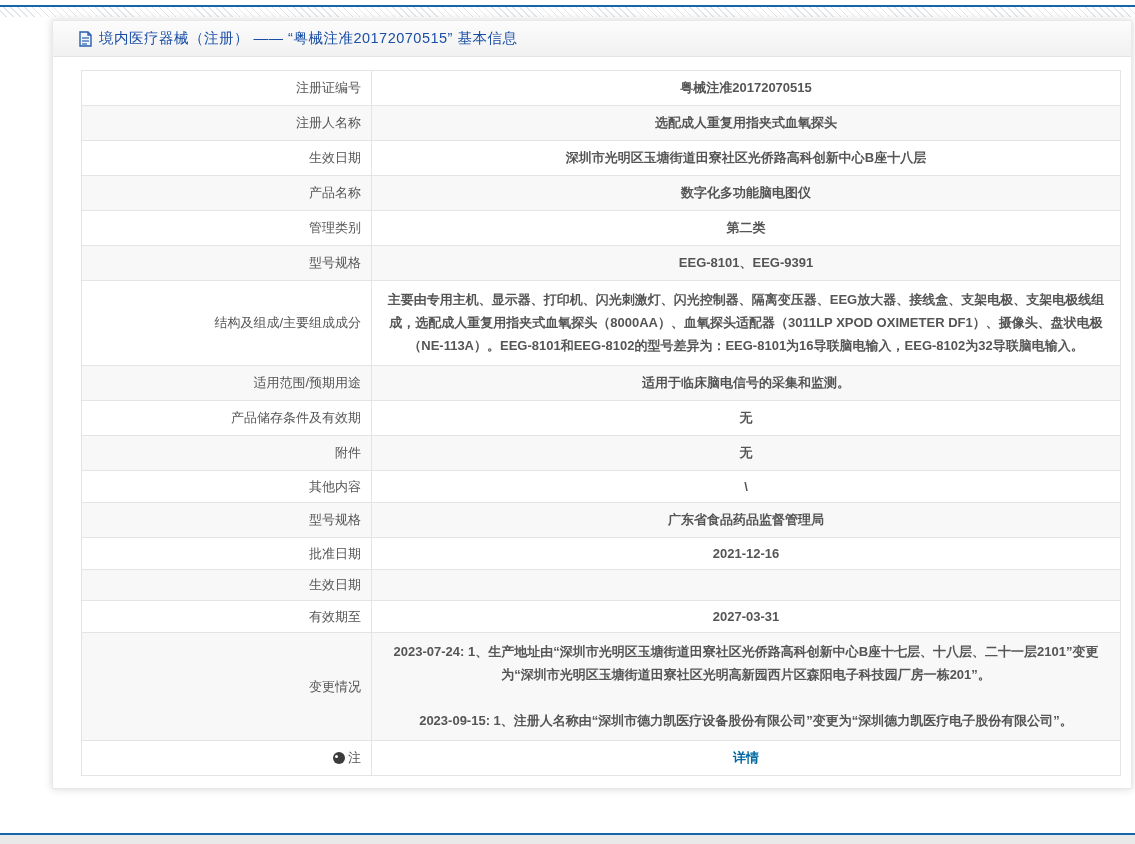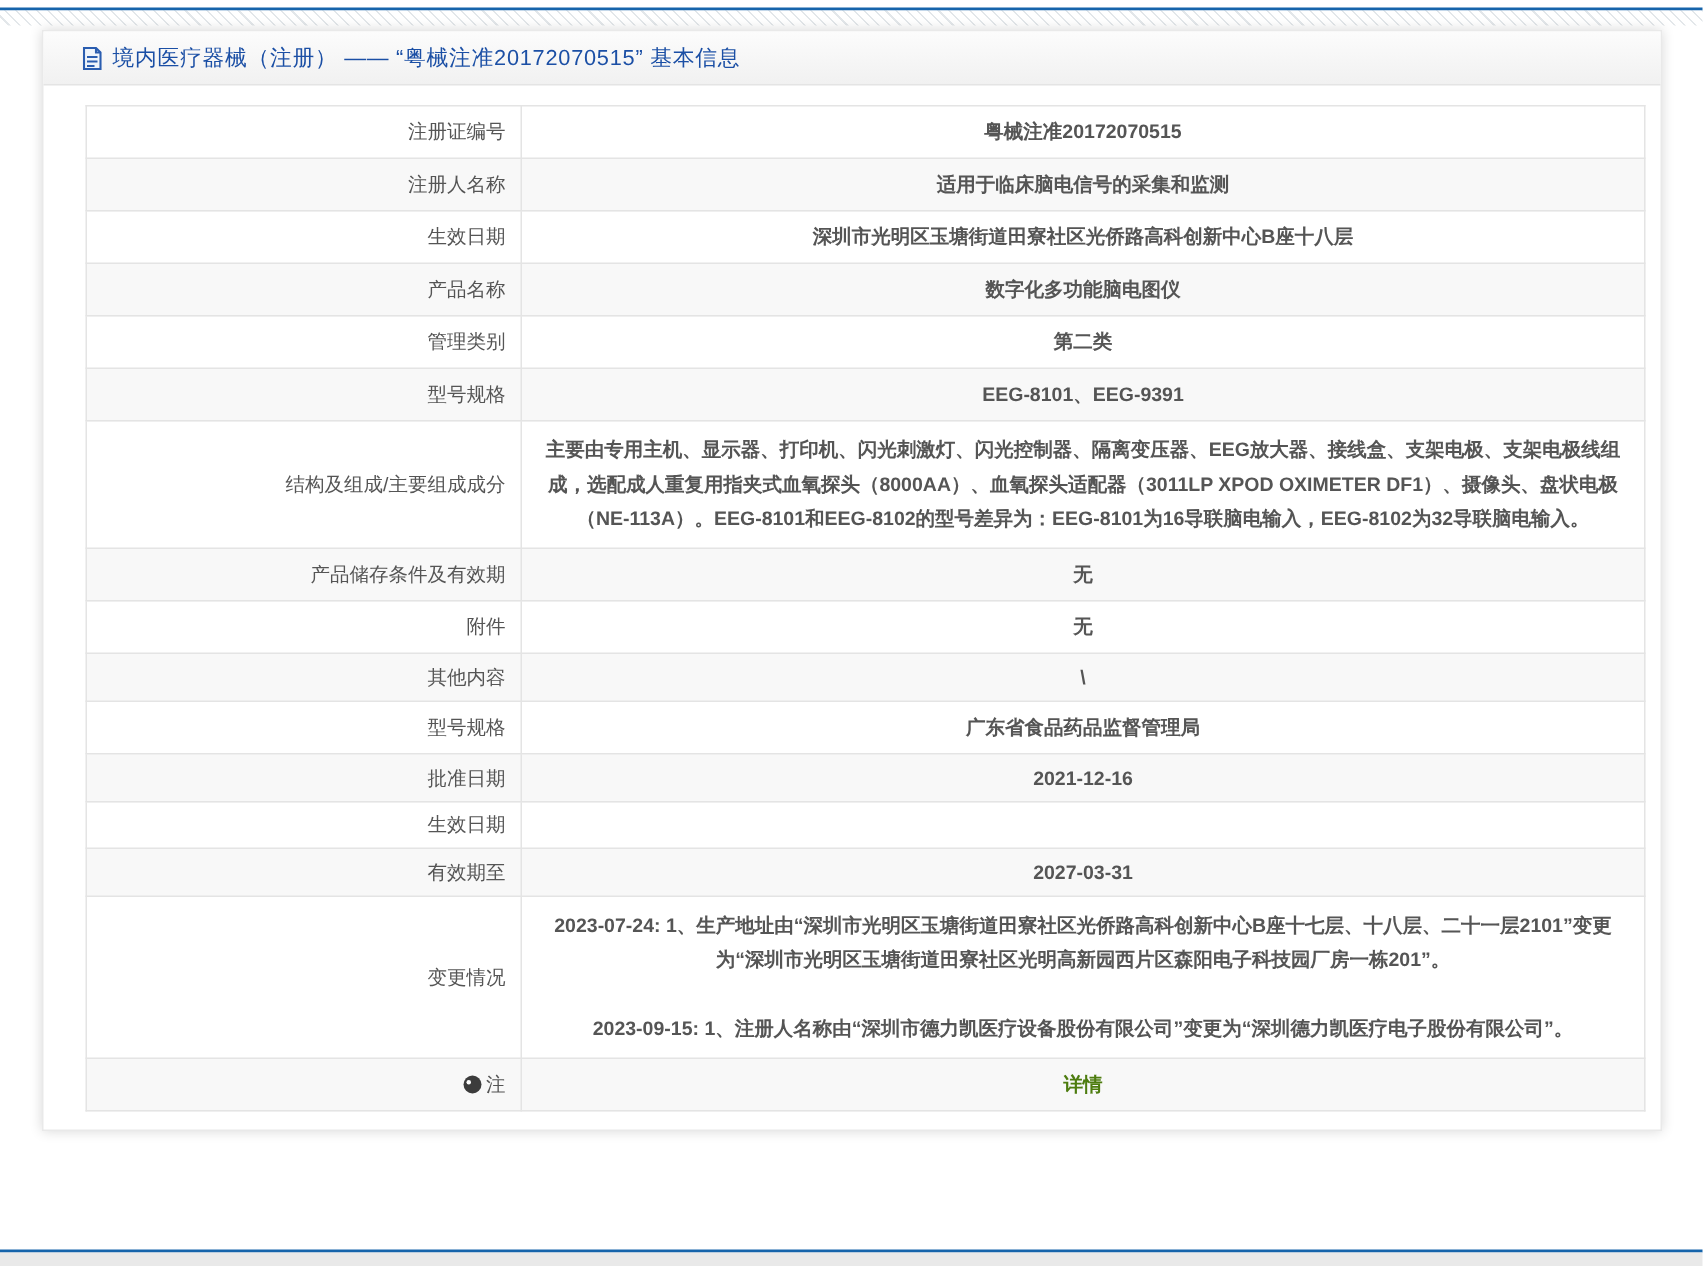--- a/index.html
+++ b/index.html
@@ -23,21 +23,21 @@
   .bottom-blue-line {
     position: absolute; left: 0; top: 833px; width: 1135px; height: 2px;
     background: #1664ab;
   }
   .bottom-gray-band {
     position: absolute; left: 0; top: 835px; width: 1135px; height: 9px;
     background: #e9e9e9;
   }
   
   .panel {
-    position: absolute; left: 28px; top: 20px; width: 1080px;
+    position: absolute; left: 52px; top: 20px; width: 1080px;
     background: #ffffff;
     border: 1px solid #e9e9e9;
     box-shadow: 0 0 8px rgba(0,0,0,0.16);
   }
   .title-bar {
     height: 36px;
     display: flex; align-items: center; gap: 7px;
     padding: 0 26px;
     background: linear-gradient(#fcfcfc, #f1f1f1);
     border-bottom: 1px solid #e4e4e4;
@@ -84,21 +84,21 @@
   .note-label { display: inline-flex; align-items: center; gap: 3px; }
   .note-bullet {
     width: 12px; height: 12px; border-radius: 50%;
     background: #3c3c3c; display: inline-block; position: relative;
   }
   .note-bullet::after {
     content: ""; position: absolute; left: 2px; top: 3px;
     width: 3px; height: 3px; border-radius: 50%; background: #ffffff;
   }
   a.detail-link {
-    color: #4d7c0f;
+    color: #0369a1;
     text-decoration: none;
     font-size: 13px;
     cursor: pointer;
     margin-top: 20px;
   }
 </style>
 </head>
 <body>
 
 <div class="top-blue-line"></div>
@@ -120,41 +120,45 @@
 
   <div class="table-wrap">
     <table class="info-table">
       <tbody>
         <tr>
           <td class="label-cell">注册证编号</td>
           <td class="value-cell">粤械注准20172070515</td>
         </tr>
         <tr>
           <td class="label-cell">注册人名称</td>
-          <td class="value-cell">适用于临床脑电信号的采集和监测</td>
+          <td class="value-cell">选配成人重复用指夹式血氧探头</td>
         </tr>
         <tr>
           <td class="label-cell">生效日期</td>
           <td class="value-cell">深圳市光明区玉塘街道田寮社区光侨路高科创新中心B座十八层</td>
         </tr>
         <tr>
           <td class="label-cell">产品名称</td>
           <td class="value-cell">数字化多功能脑电图仪</td>
         </tr>
         <tr>
           <td class="label-cell">管理类别</td>
           <td class="value-cell">第二类</td>
         </tr>
         <tr>
           <td class="label-cell">型号规格</td>
           <td class="value-cell">EEG-8101、EEG-9391</td>
         </tr>
         <tr>
           <td class="label-cell">结构及组成/主要组成成分</td>
           <td class="value-cell multiline">主要由专用主机、显示器、打印机、闪光刺激灯、闪光控制器、隔离变压器、EEG放大器、接线盒、支架电极、支架电极线组成，选配成人重复用指夹式血氧探头（8000AA）、血氧探头适配器（3011LP XPOD OXIMETER DF1）、摄像头、盘状电极（NE-113A）。EEG-8101和EEG-8102的型号差异为：EEG-8101为16导联脑电输入，EEG-8102为32导联脑电输入。</td>
+        </tr>
+        <tr>
+          <td class="label-cell">适用范围/预期用途</td>
+          <td class="value-cell">适用于临床脑电信号的采集和监测。</td>
         </tr>
         <tr>
           <td class="label-cell">产品储存条件及有效期</td>
           <td class="value-cell">无</td>
         </tr>
         <tr>
           <td class="label-cell">附件</td>
           <td class="value-cell">无</td>
         </tr>
         <tr>

